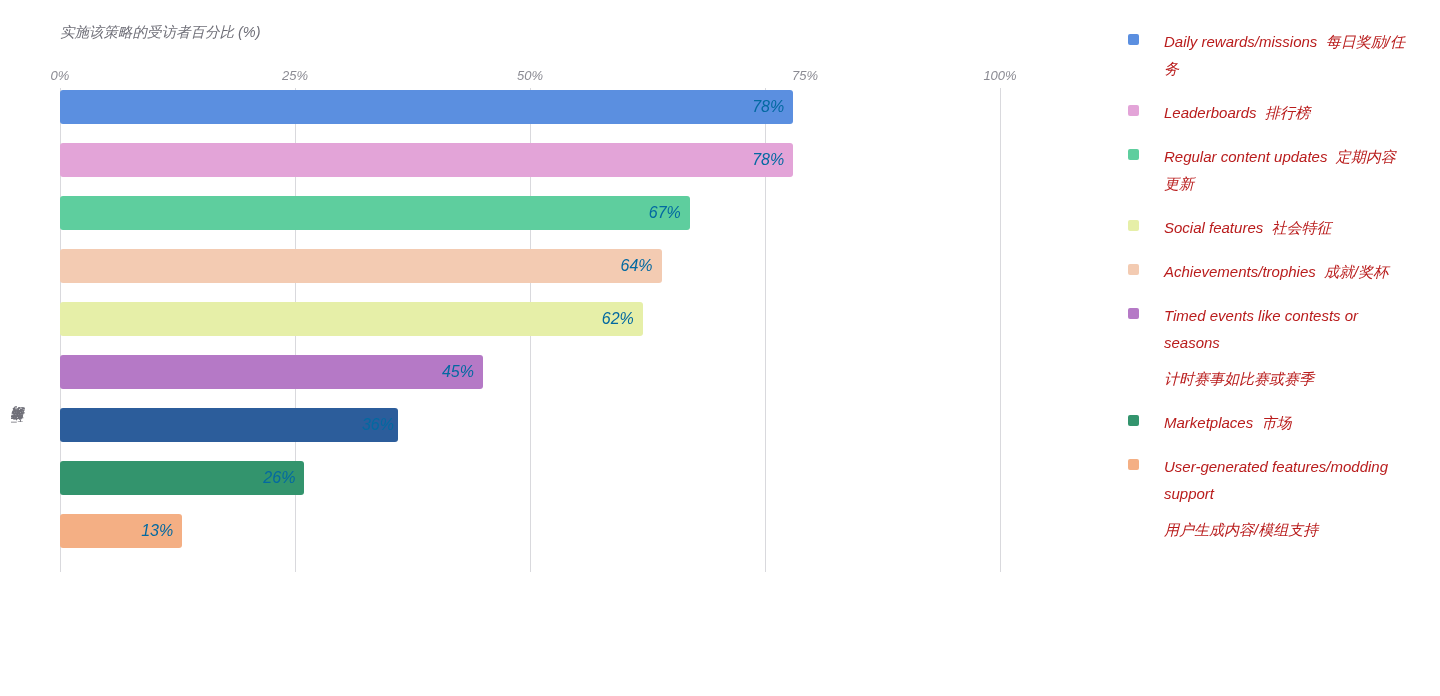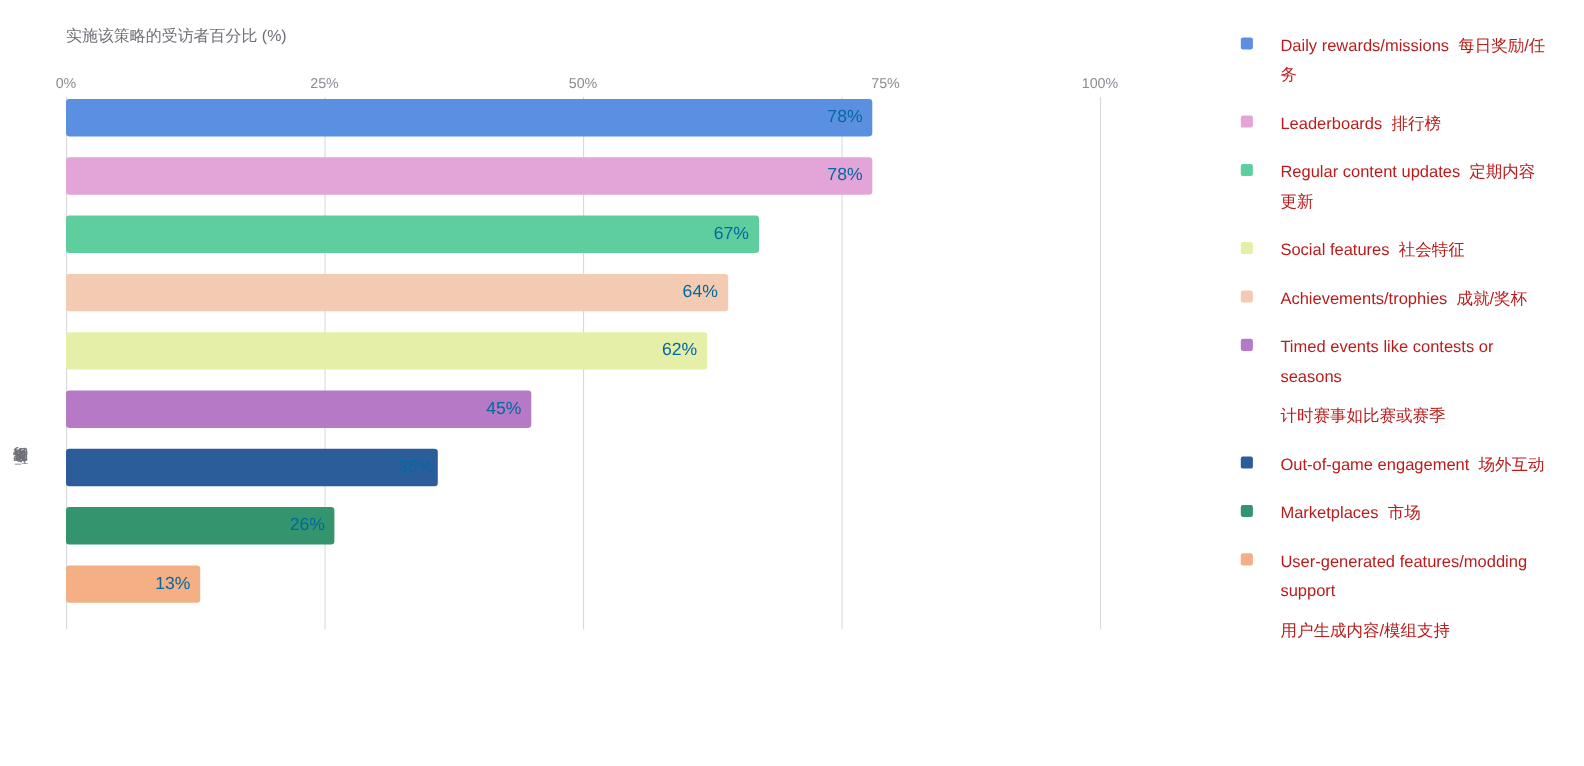--- a/index.html
+++ b/index.html
@@ -10,20 +10,21 @@
     width: 1440px;
     height: 696px;
     background: #ffffff;
     font-family: "Liberation Sans", sans-serif;
     overflow: hidden;
   }
   #root {
     position: relative;
     width: 1181px;
     height: 696px;
+    font-style: italic;
   }
 
   
   #chart-panel {
     position: absolute;
     left: 0; top: 0;
     width: 1100px;
     height: 696px;
   }
   #chart-title {
@@ -209,24 +210,20 @@
       </div>
       <div class="legend-item">
         <span class="legend-swatch" style="background: rgb(243, 203, 178);"></span>
         <span class="legend-text"><span>Achievements/trophies</span><span>&nbsp;&nbsp;成就/奖杯</span></span>
       </div>
       <div class="legend-item">
         <span class="legend-swatch" style="background: rgb(181, 121, 198);"></span>
         <span class="legend-text"><span>Timed events like contests or seasons</span><span class="legend-cn-block">计时赛事如比赛或赛季</span></span>
       </div>
       <div class="legend-item">
-        <span class="legend-swatch" style="background: rgb(44, 93, 155);"></span>
-        <span class="legend-text"><span>Out-of-game engagement</span><span>&nbsp;&nbsp;场外互动</span></span>
-      </div>
-      <div class="legend-item">
         <span class="legend-swatch" style="background: rgb(51, 148, 109);"></span>
         <span class="legend-text"><span>Marketplaces</span><span>&nbsp;&nbsp;市场</span></span>
       </div>
       <div class="legend-item">
         <span class="legend-swatch" style="background: rgb(244, 175, 132);"></span>
         <span class="legend-text"><span>User-generated features/modding support</span><span class="legend-cn-block">用户生成内容/模组支持</span></span>
       </div>
     </div>
 
 </div>

